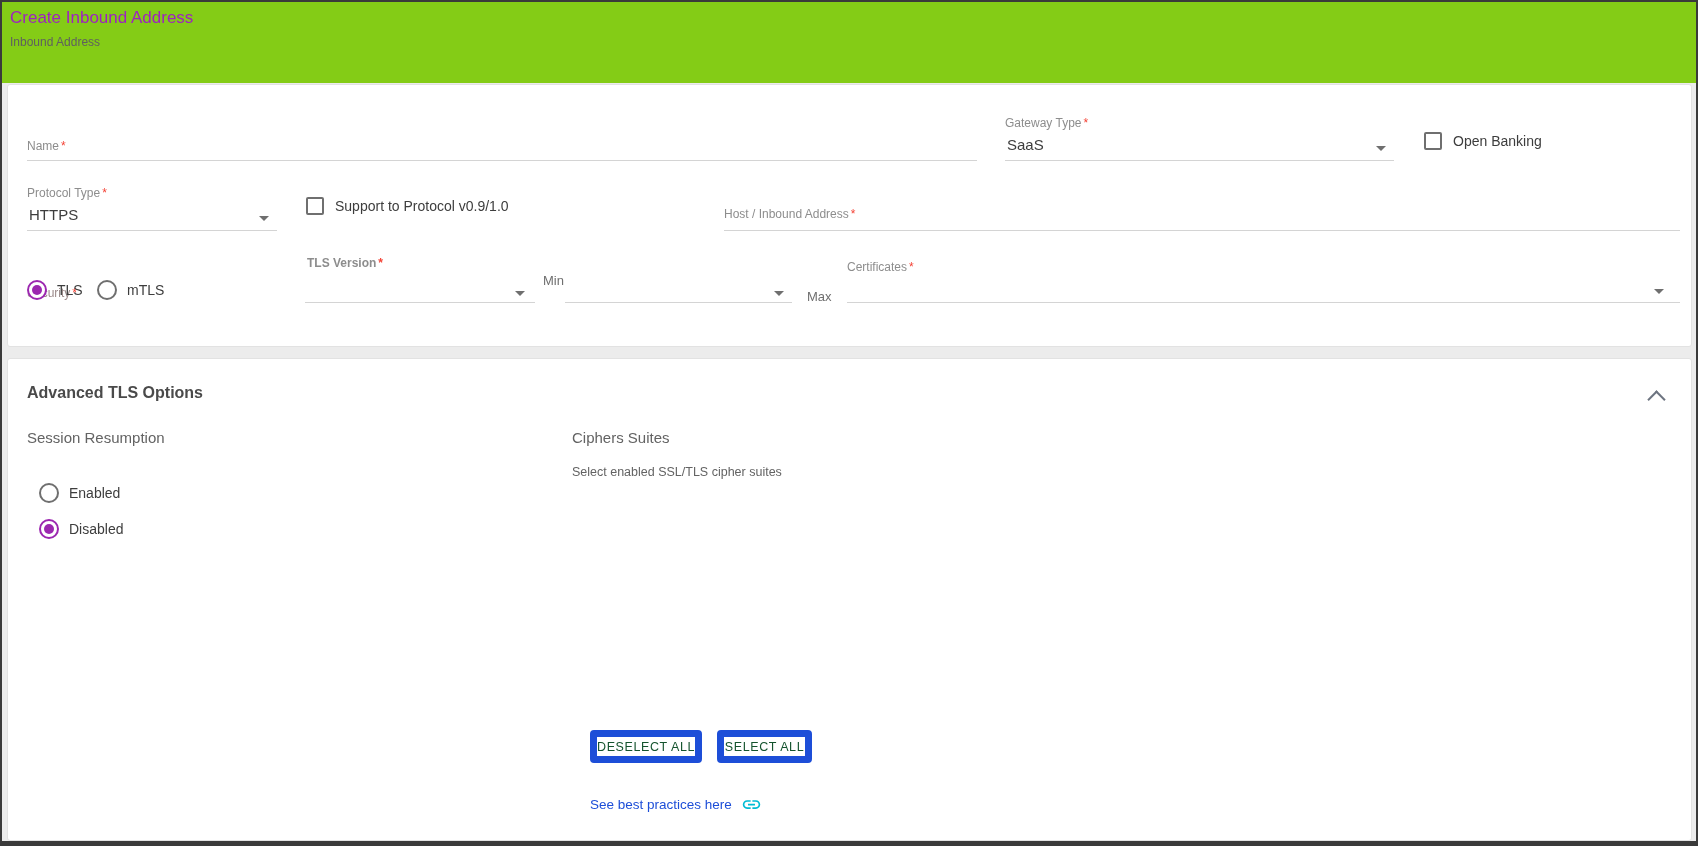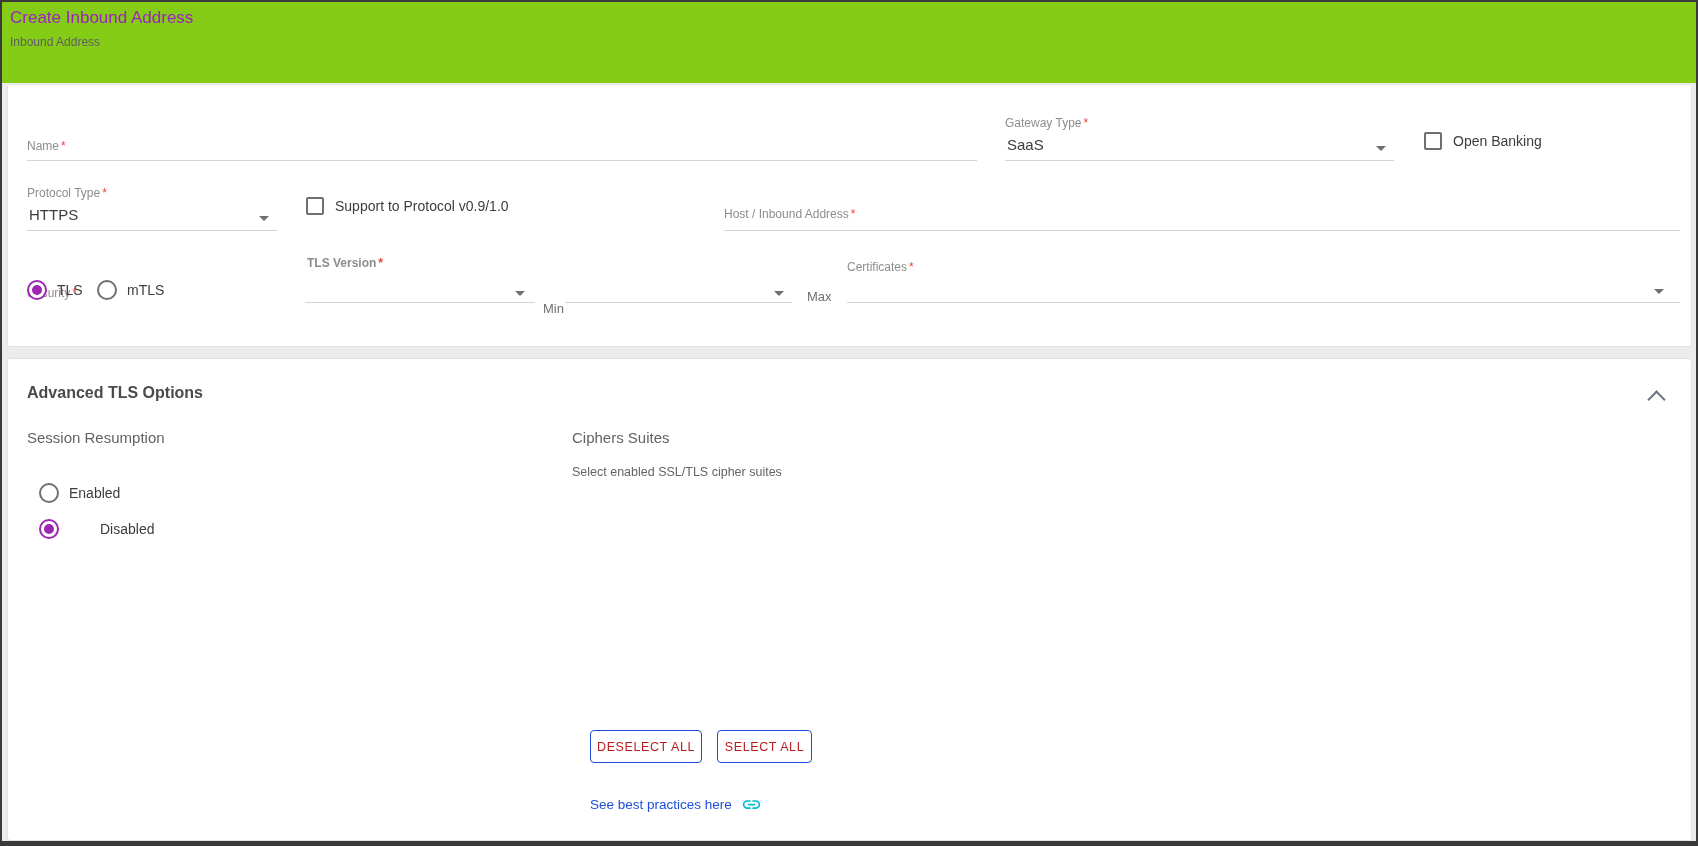--- a/index.html
+++ b/index.html
@@ -44,21 +44,21 @@
 
   
   .section-title { position:absolute; font-size:16px; font-weight:500; color:#4a4a4a; }
   .group-title { position:absolute; font-size:15px; color:#636363; }
   .group-sub { position:absolute; font-size:12.5px; color:#636363; }
   .chev-btn { position:absolute; left:1641px; top:382px; width:26px; height:26px; display:flex; align-items:center; justify-content:center; cursor:pointer; }
   .chev { width:11px; height:11px; border-top:2px solid #6d7480; border-right:2px solid #6d7480; transform:rotate(-45deg); margin-top:5px; }
 
   
   .btn { position:absolute; box-sizing:border-box; height:33px; background:#fff;
-    border:1px solid #1d4ed8; border-radius:4px; color:#b91c1c;
+    border:7px solid #1d4ed8; border-radius:4px; color:#14532d;
     font-family:"Liberation Sans",sans-serif; font-size:12.5px; font-weight:500; letter-spacing:0.6px;
     display:flex; align-items:center; justify-content:center; cursor:pointer; }
   .btn-deselect { left:588px; top:728px; width:112px; }
   .btn-select { left:715px; top:728px; width:95px; }
 
   
   .link-row { position:absolute; left:588px; top:792px; display:flex; align-items:center; cursor:pointer; }
   .link-text { font-size:13.5px; color:#1d4ed8; }
   .link-icon { margin-left:9px; width:21px; height:21px; fill:#00bcd4; }
 </style>
@@ -111,21 +111,21 @@
   </div>
   <div class="radio-row" style="left:95px; top:278px;">
     <span class="radio"></span>
     <span class="r-label">mTLS</span>
   </div>
 
   <span class="plain-label" style="left:305px; top:254px;font-weight:bold;"><span>TLS Version</span><span class="req">*</span></span>
   <div class="field" style="left:303px; top:280px; width:230px; height:21px;">
     <span class="sel-arrow" style="right:10px; bottom:6px;"></span>
   </div>
-  <span class="minmax" style="left:541px; top:299px;">Min</span>
+  <span class="minmax" style="left:541px; top:271px;">Min</span>
   <div class="field" style="left:563px; top:280px; width:227px; height:21px;">
     <span class="sel-arrow" style="right:8px; bottom:6px;"></span>
   </div>
   <span class="minmax" style="left:805px; top:287px;">Max</span>
 
   <span class="plain-label" style="left:845px; top:258px;"><span>Certificates</span><span class="req">*</span></span>
   <div class="field" style="left:845px; top:280px; width:833px; height:21px;">
     <span class="sel-arrow" style="right:16px; bottom:8px;"></span>
   </div>
 
@@ -134,21 +134,21 @@
   <div class="section-title" style="left:25px; top:382px;font-weight:bold;">Advanced TLS Options</div>
   <div class="chev-btn">
     <span class="chev"></span>
   </div>
 
   <div class="group-title" style="left:25px; top:427px;">Session Resumption</div>
   <div class="radio-row" style="left:37px; top:481px;">
     <span class="radio"></span>
     <span class="r-label">Enabled</span>
   </div>
-  <div class="radio-row" style="left:37px; top:517px;gap:31px;">
+  <div class="radio-row" style="left:37px; top:517px;">
     <span class="radio checked"></span>
     <span class="r-label">Disabled</span>
   </div>
 
   <div class="group-title" style="left:570px; top:427px;">Ciphers Suites</div>
   <div class="group-sub" style="left:570px; top:463px;">Select enabled SSL/TLS cipher suites</div>
 
   <div class="btn btn-deselect">DESELECT ALL</div>
   <div class="btn btn-select">SELECT ALL</div>
 

